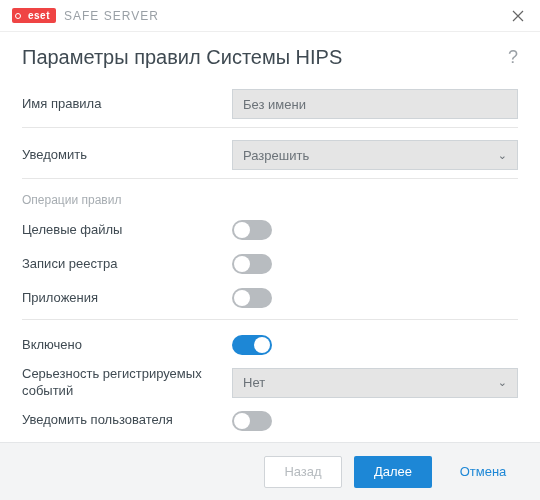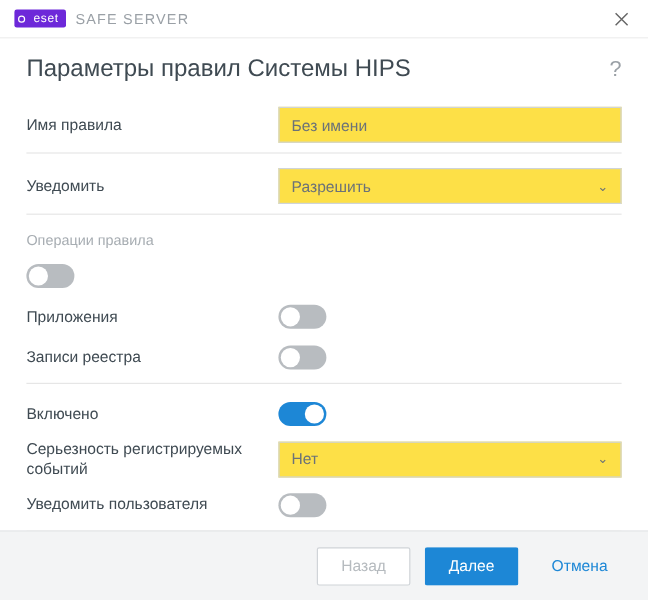--- a/index.html
+++ b/index.html
@@ -13,23 +13,23 @@
     font-size: 13px;
   }
   .titlebar {
     display: flex;
     align-items: center;
     height: 32px;
     padding: 0 10px 0 12px;
     border-bottom: 1px solid #eee;
   }
   .logo-badge {
-    background: #6d28d9;
+    background: #ef4444;
     color: #fff;
-    font-weight: 400;
+    font-weight: 700;
     font-size: 10px;
     padding: 2px 6px;
     border-radius: 2px;
     letter-spacing: 0.5px;
     position: relative;
   }
   .logo-badge::before {
     content: "";
     position: absolute;
     left: 3px; top: 50%;
@@ -82,21 +82,21 @@
   }
   .ctrl { flex: 1; }
   input[type=text], .select {
     width: 100%;
     height: 30px;
     border: 1px solid #cfd4d8;
     border-radius: 0;
     padding: 0 10px;
     font-size: 13px;
     color: #6b7278;
-    background: #fde047;
+    background: #e5e5e5;
     font-family: inherit;
   }
   .select {
     display: flex; align-items: center; justify-content: space-between;
     cursor: pointer;
   }
   .chev { color: #6b7278; font-size: 11px; }
   .section-label {
     color: #a7adb2;
     font-size: 12px;
@@ -191,39 +191,40 @@
     <div class="lbl">Уведомить</div>
     <div class="ctrl">
       <div class="select">
         <span>Разрешить</span>
         <span class="chev">⌄</span>
       </div>
     </div>
   </div>
   <div class="divider"></div>
 
-  <div class="section-label">Операции правила</div>
-
-  <div class="row">
+  <div class="section-label">Операции правил</div>
+
+  <div class="row">
+    <div class="lbl">Целевые файлы</div>
+    <div class="ctrl">
+        <div class="toggle">
+          <div class="knob"></div>
+        </div>
+      </div>
+  </div>
+  <div class="row">
+    <div class="lbl">Записи реестра</div>
     <div class="ctrl">
         <div class="toggle">
           <div class="knob"></div>
         </div>
       </div>
   </div>
   <div class="row">
     <div class="lbl">Приложения</div>
-    <div class="ctrl">
-        <div class="toggle">
-          <div class="knob"></div>
-        </div>
-      </div>
-  </div>
-  <div class="row">
-    <div class="lbl">Записи реестра</div>
     <div class="ctrl">
         <div class="toggle">
           <div class="knob"></div>
         </div>
       </div>
   </div>
   <div class="section-end"></div>
 
   <div class="row">
     <div class="lbl">Включено</div>

